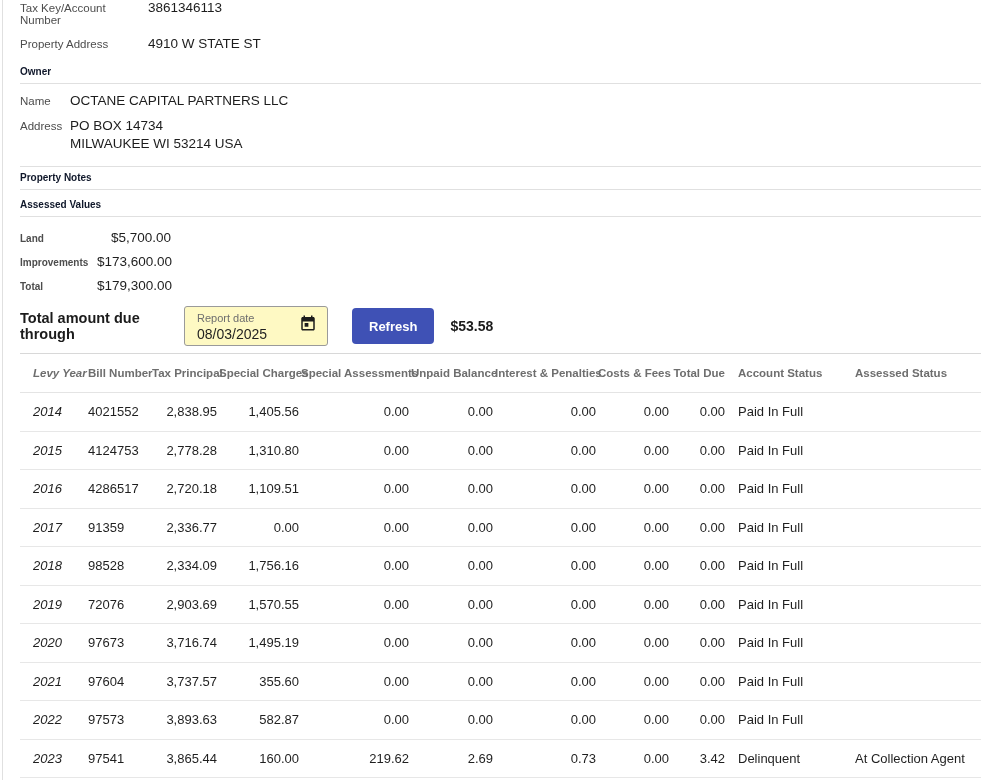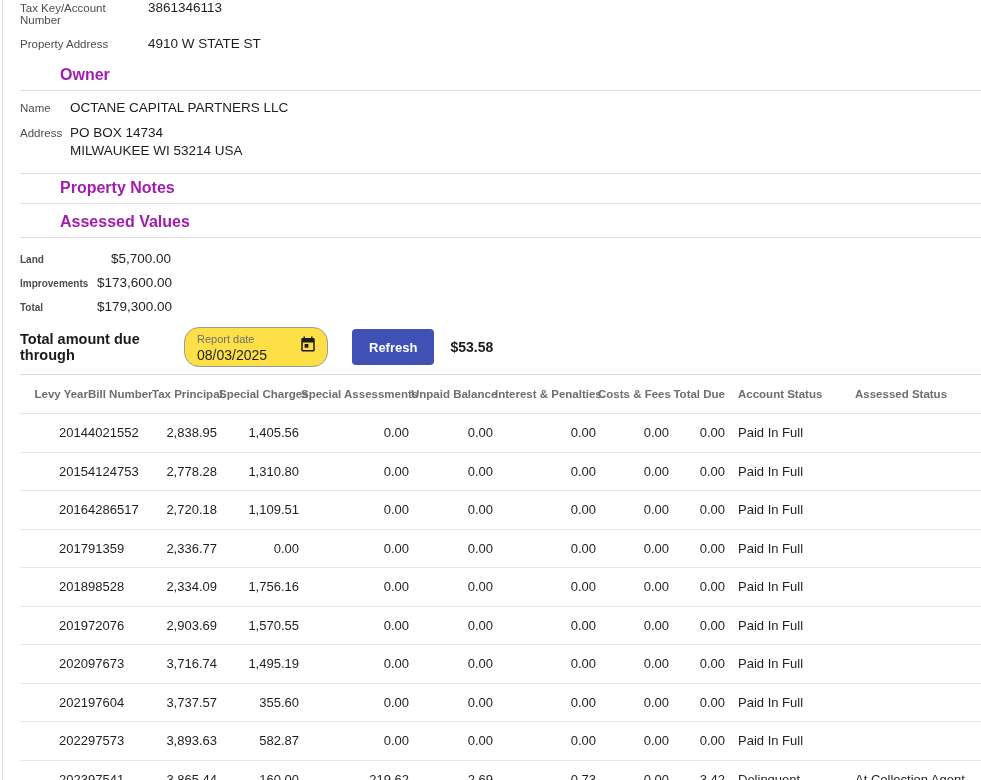--- a/index.html
+++ b/index.html
@@ -14,21 +14,21 @@
   
   .kv-row { display: flex; align-items: baseline; }
   .kv-label { font-size: 11.5px; color: #4d4d4d; flex: 0 0 auto; }
   .kv-value { font-size: 13.5px; color: #1d1d1d; }
   .w128 { width: 128px; }
   .w50  { width: 50px; }
 
   .top-block { }
   .top-block .kv-row + .kv-row { margin-top: 10px; }
 
-  .section-heading { font-size: 16px; font-weight: 700; color: #a21caf; margin-left: 40px; }
+  .section-heading { font-size: 10px; font-weight: 700; color: #0f172a; }
   .rule { border-top: 1px solid #e0e0e0; height: 0; }
 
   .owner-heading { margin-top: 15px; }
   .owner-rule { margin-top: 6px; }
   .owner-name-row { margin-top: 9px; }
   .owner-address-row { margin-top: 9px; }
   .addr-lines { font-size: 13.5px; color: #1d1d1d; line-height: 18px; }
 
   .divider-1 { margin-top: 13px; }
   .notes-heading { margin-top: 5px; }
@@ -39,22 +39,22 @@
   .assessed-rows { margin-top: 4px; }
   .assessed-row { display: flex; align-items: baseline; padding-top: 9px; height: 24px; }
   .assessed-label { width: 77px; font-size: 10px; color: #4d4d4d; font-weight: bold; }
   .assessed-value { width: 74px; text-align: right; font-size: 13.5px; color: #1d1d1d; }
 
   
   .total-due { display: flex; align-items: center; margin-top: 12px; height: 42px; }
   .total-due-label { font-size: 14.5px; font-weight: 700; color: #1b1b1b; width: 164px; }
   .date-field {
     position: relative; width: 144px; height: 40px;
-    border: 1px solid #9a9a9a; border-radius: 15px;
-    padding: 4px 10px 0 12px; background: #fde047;
+    border: 1px solid #9a9a9a; border-radius: 3px;
+    padding: 4px 10px 0 12px; background: #fef9c3;
   }
   .date-label { display: block; font-size: 11px; color: #6e6e6e; line-height: 14px; }
   .date-value { font-size: 14px; color: #1f1f1f; line-height: 18px; }
   .calendar-btn {
     position: absolute; top: 7px; right: 10px;
     width: 18px; height: 18px; border: none; background: transparent; cursor: pointer; padding: 0;
   }
   .refresh-btn {
     margin-left: 24px; height: 36px; padding: 0 17px;
     background: #3f51b5; color: #fff; font-size: 13px; font-weight: 700;
@@ -70,21 +70,21 @@
   table.levy th {
     font-size: 11.5px; font-weight: 700; color: #6e6e6e;
     height: 38.5px; vertical-align: middle; white-space: nowrap;
     border-bottom: 1px solid #e4e4e4;
   }
   table.levy td {
     font-size: 13px; color: #1f1f1f;
     height: 38.5px; vertical-align: middle; white-space: nowrap;
     border-bottom: 1px solid #e7e7e7;
   }
-  table.levy th:nth-child(1), table.levy td:nth-child(1) { text-align: right; padding-left: 13px; }
+  table.levy th:nth-child(1), table.levy td:nth-child(1) { text-align: left; padding-left: 13px; font-style: italic; }
   table.levy th:nth-child(2), table.levy td:nth-child(2) { text-align: left; }
   table.levy th:nth-child(n+3):nth-child(-n+9),
   table.levy td:nth-child(n+3):nth-child(-n+9) { text-align: right; padding-right: 2px; }
   table.levy th:nth-child(10), table.levy td:nth-child(10) { text-align: left; padding-left: 11px; }
   table.levy th:nth-child(11), table.levy td:nth-child(11) { text-align: left; padding-left: 10px; }
 </style>
 </head>
 <body>
 
 <div class="page">

